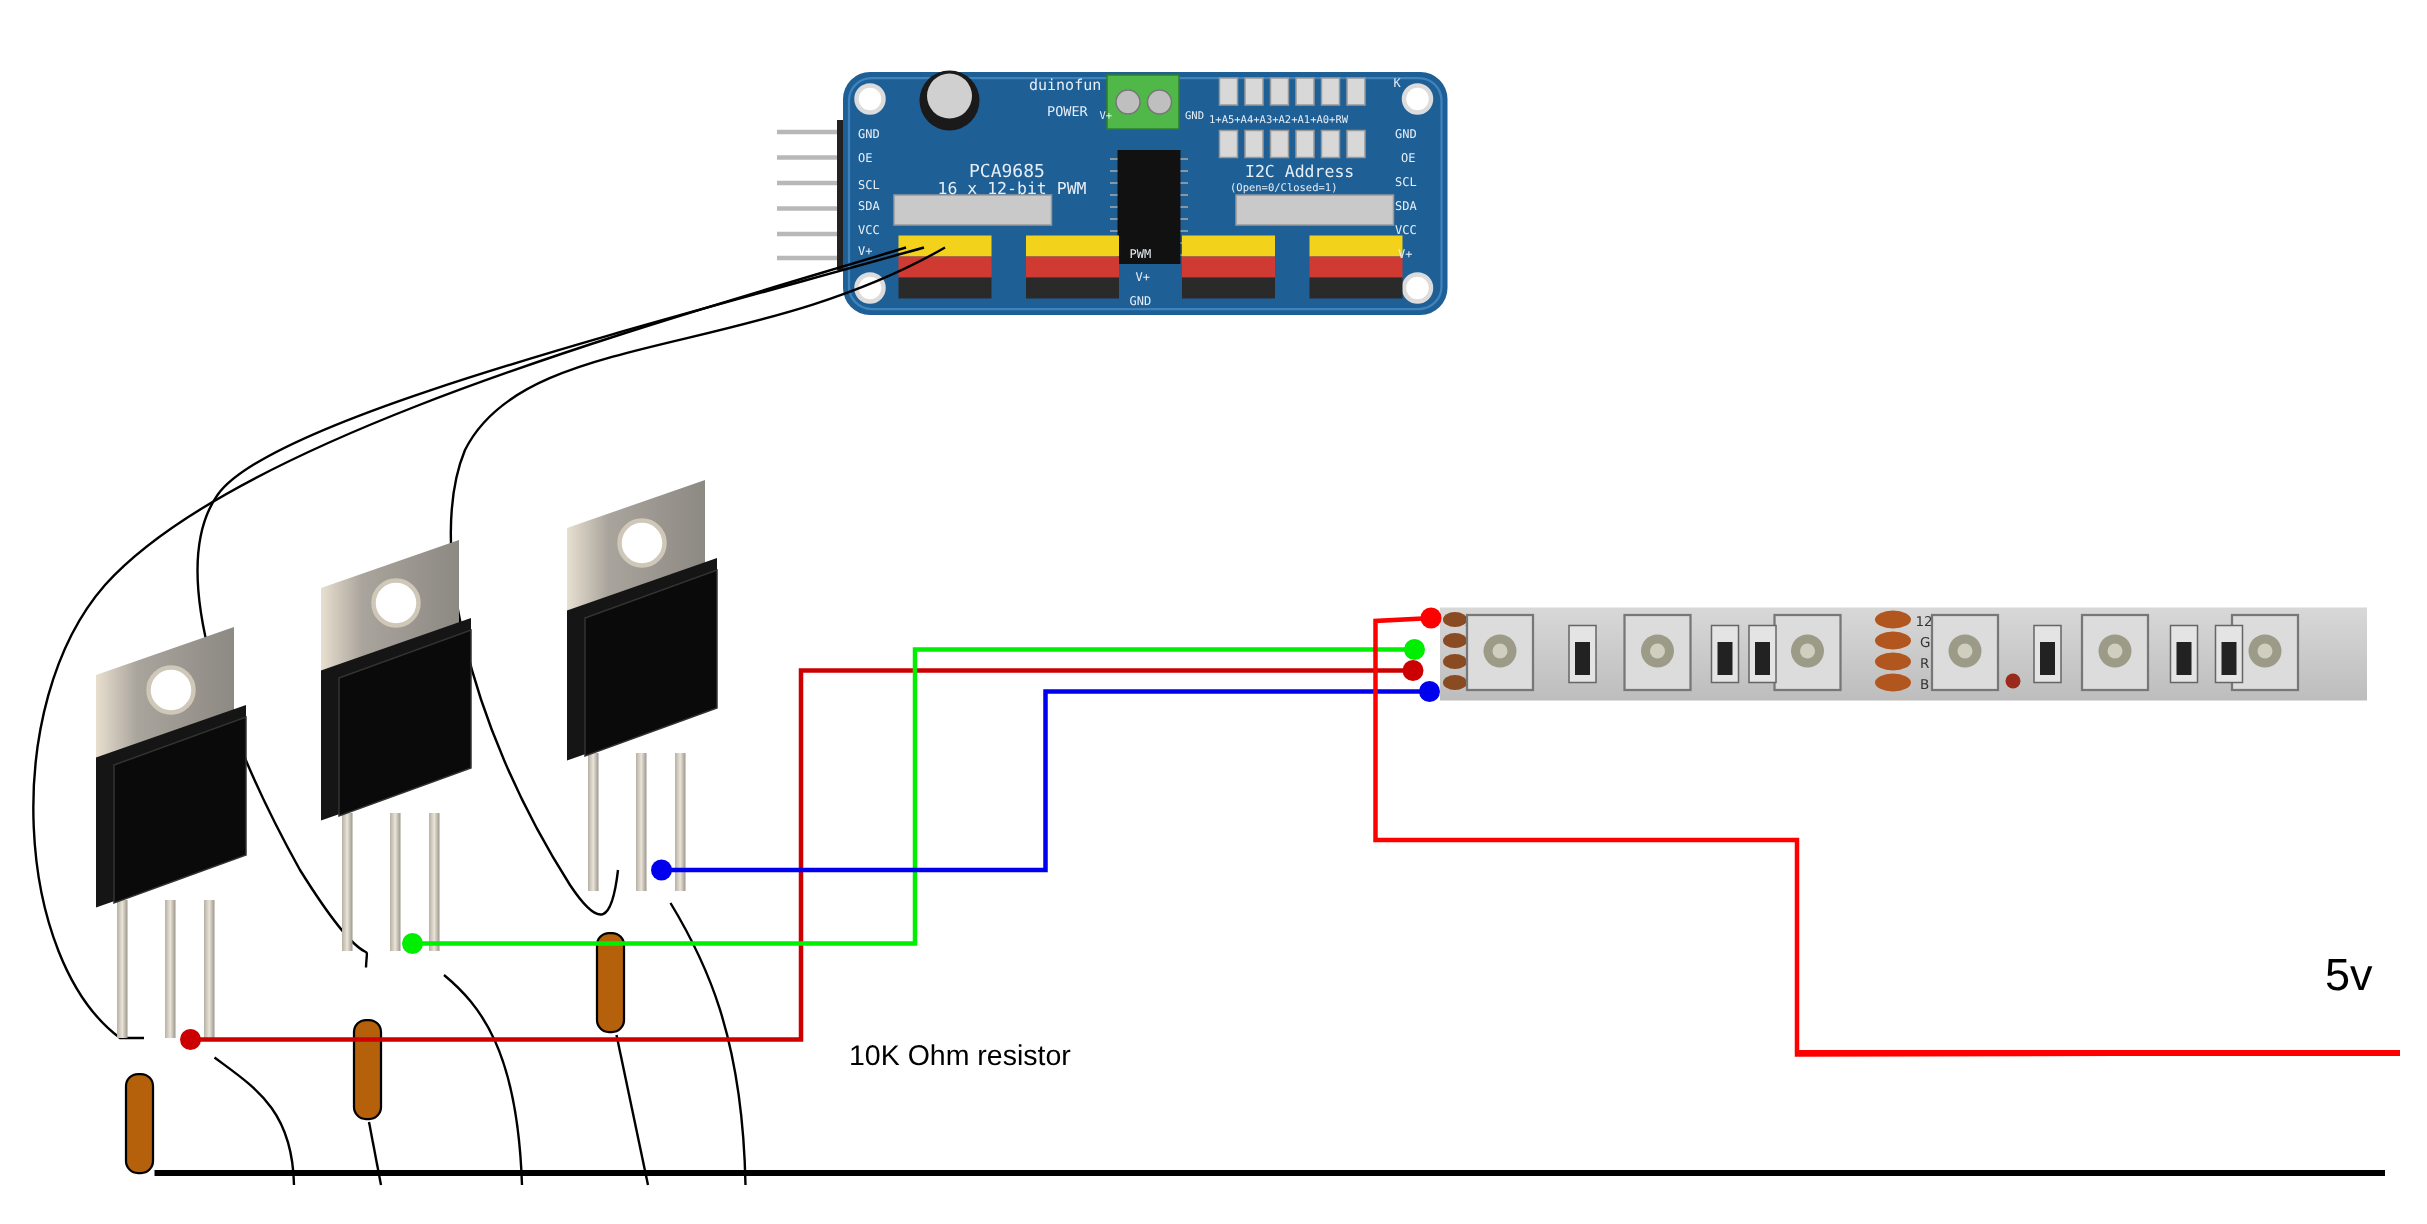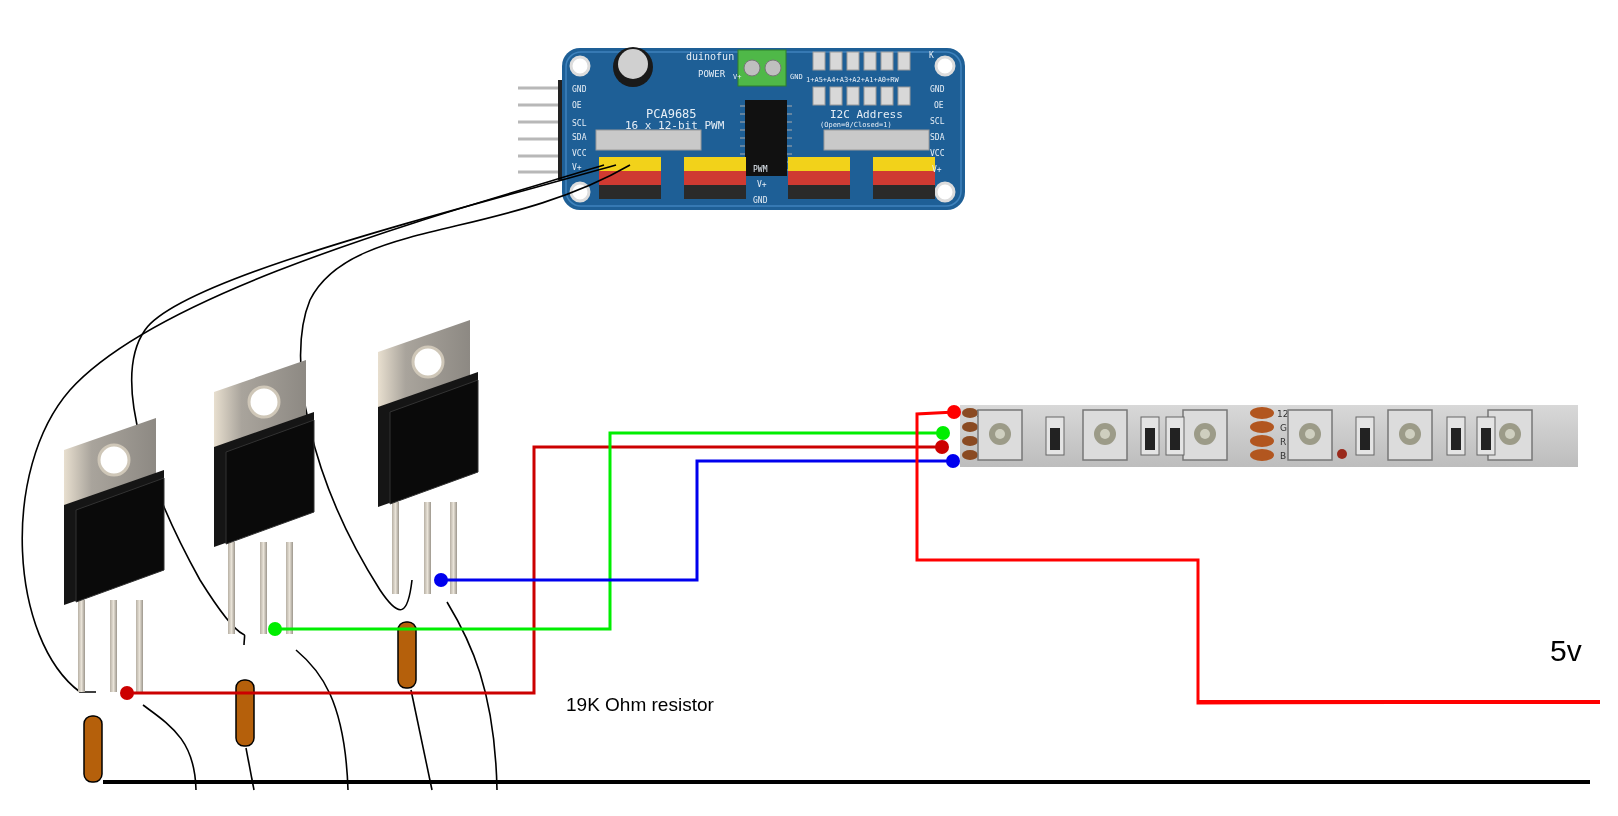--- a/index.html
+++ b/index.html
@@ -301,14 +301,14 @@
     <circle cx="127" cy="693" r="7" fill="#cc0000"></circle>
     <circle cx="275" cy="629" r="7" fill="#00ee00"></circle>
     <circle cx="441" cy="580" r="7" fill="#0000ee"></circle>
     <circle cx="954" cy="412" r="7" fill="#ff0000"></circle>
     <circle cx="943" cy="433" r="7" fill="#00ee00"></circle>
     <circle cx="942" cy="447" r="7" fill="#cc0000"></circle>
     <circle cx="953" cy="461" r="7" fill="#0000ee"></circle>
   </g>
 </svg>
 
-<div class="lbl" id="resistor-label">19K Ohm resistor</div>
+<div class="lbl" id="resistor-label">10K Ohm resistor</div>
 <div class="lbl" id="supply-label">5v</div>
 
 </body></html>

